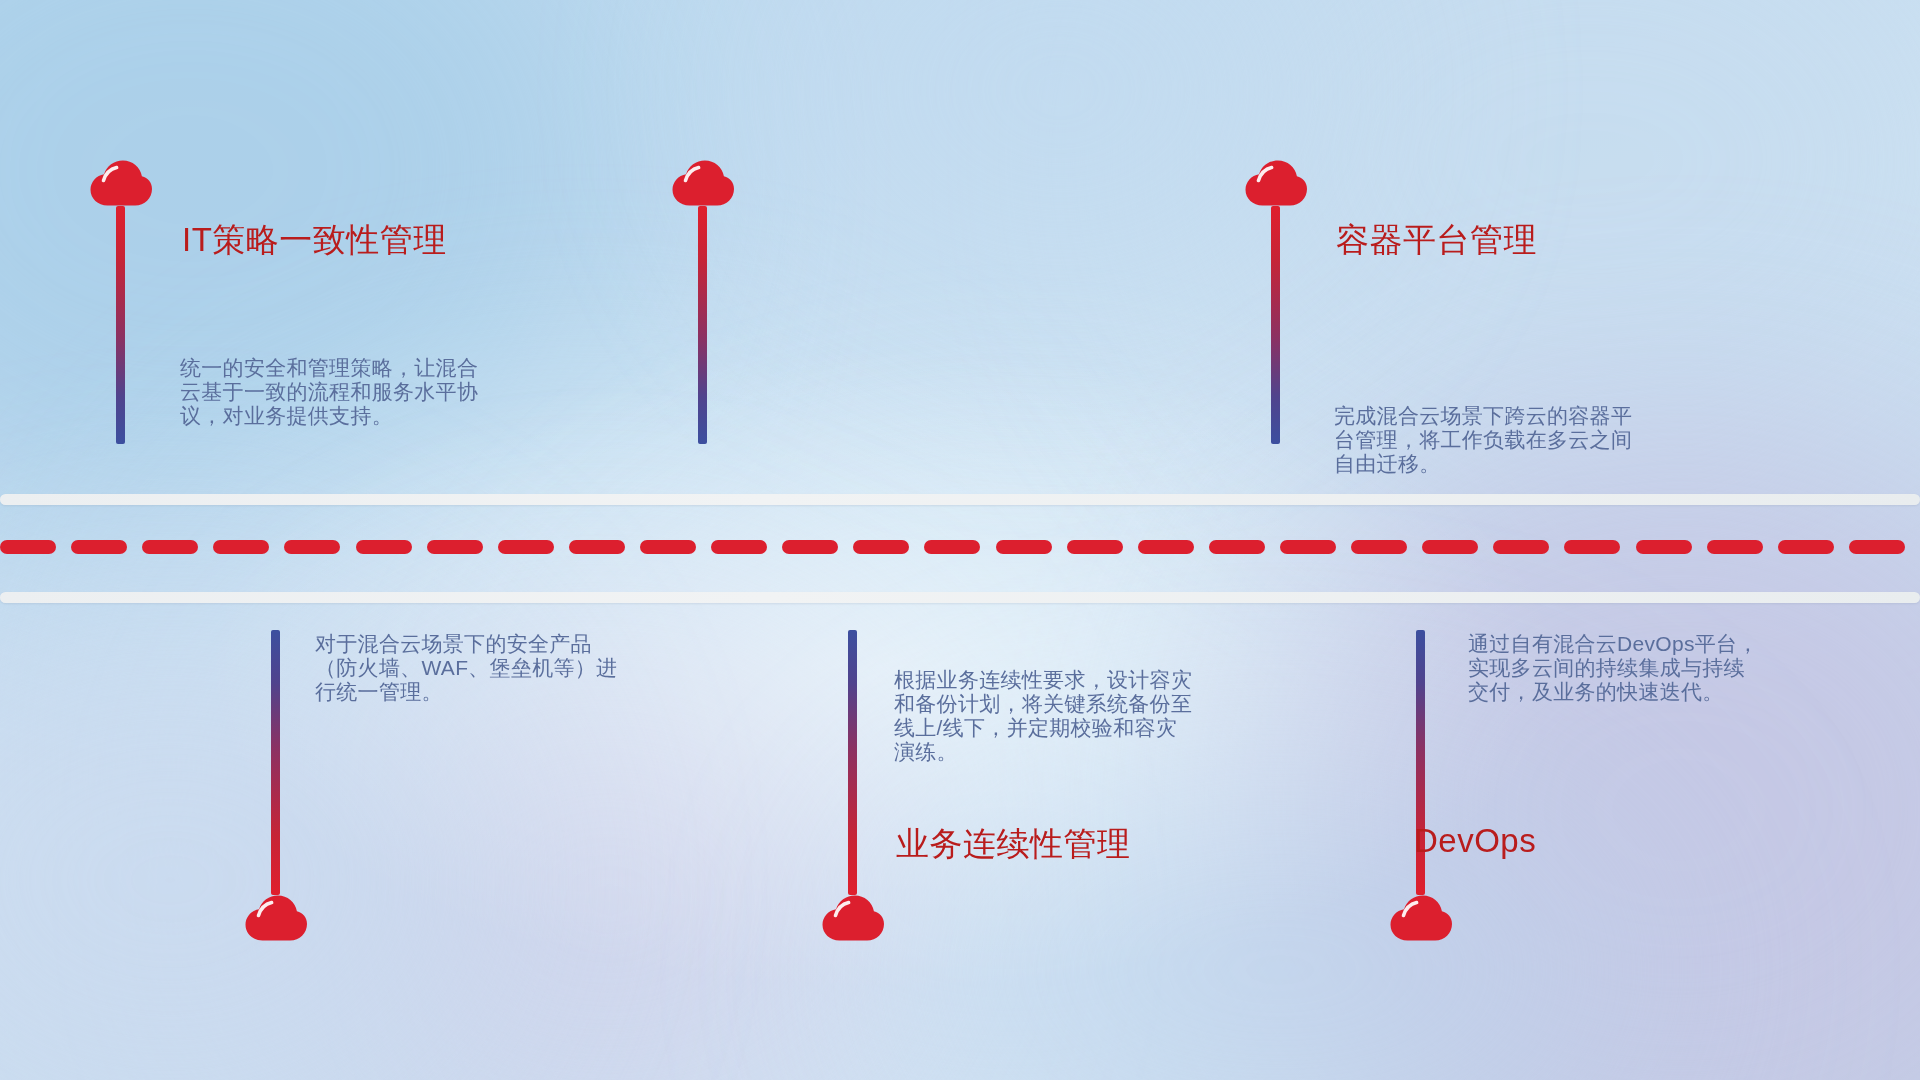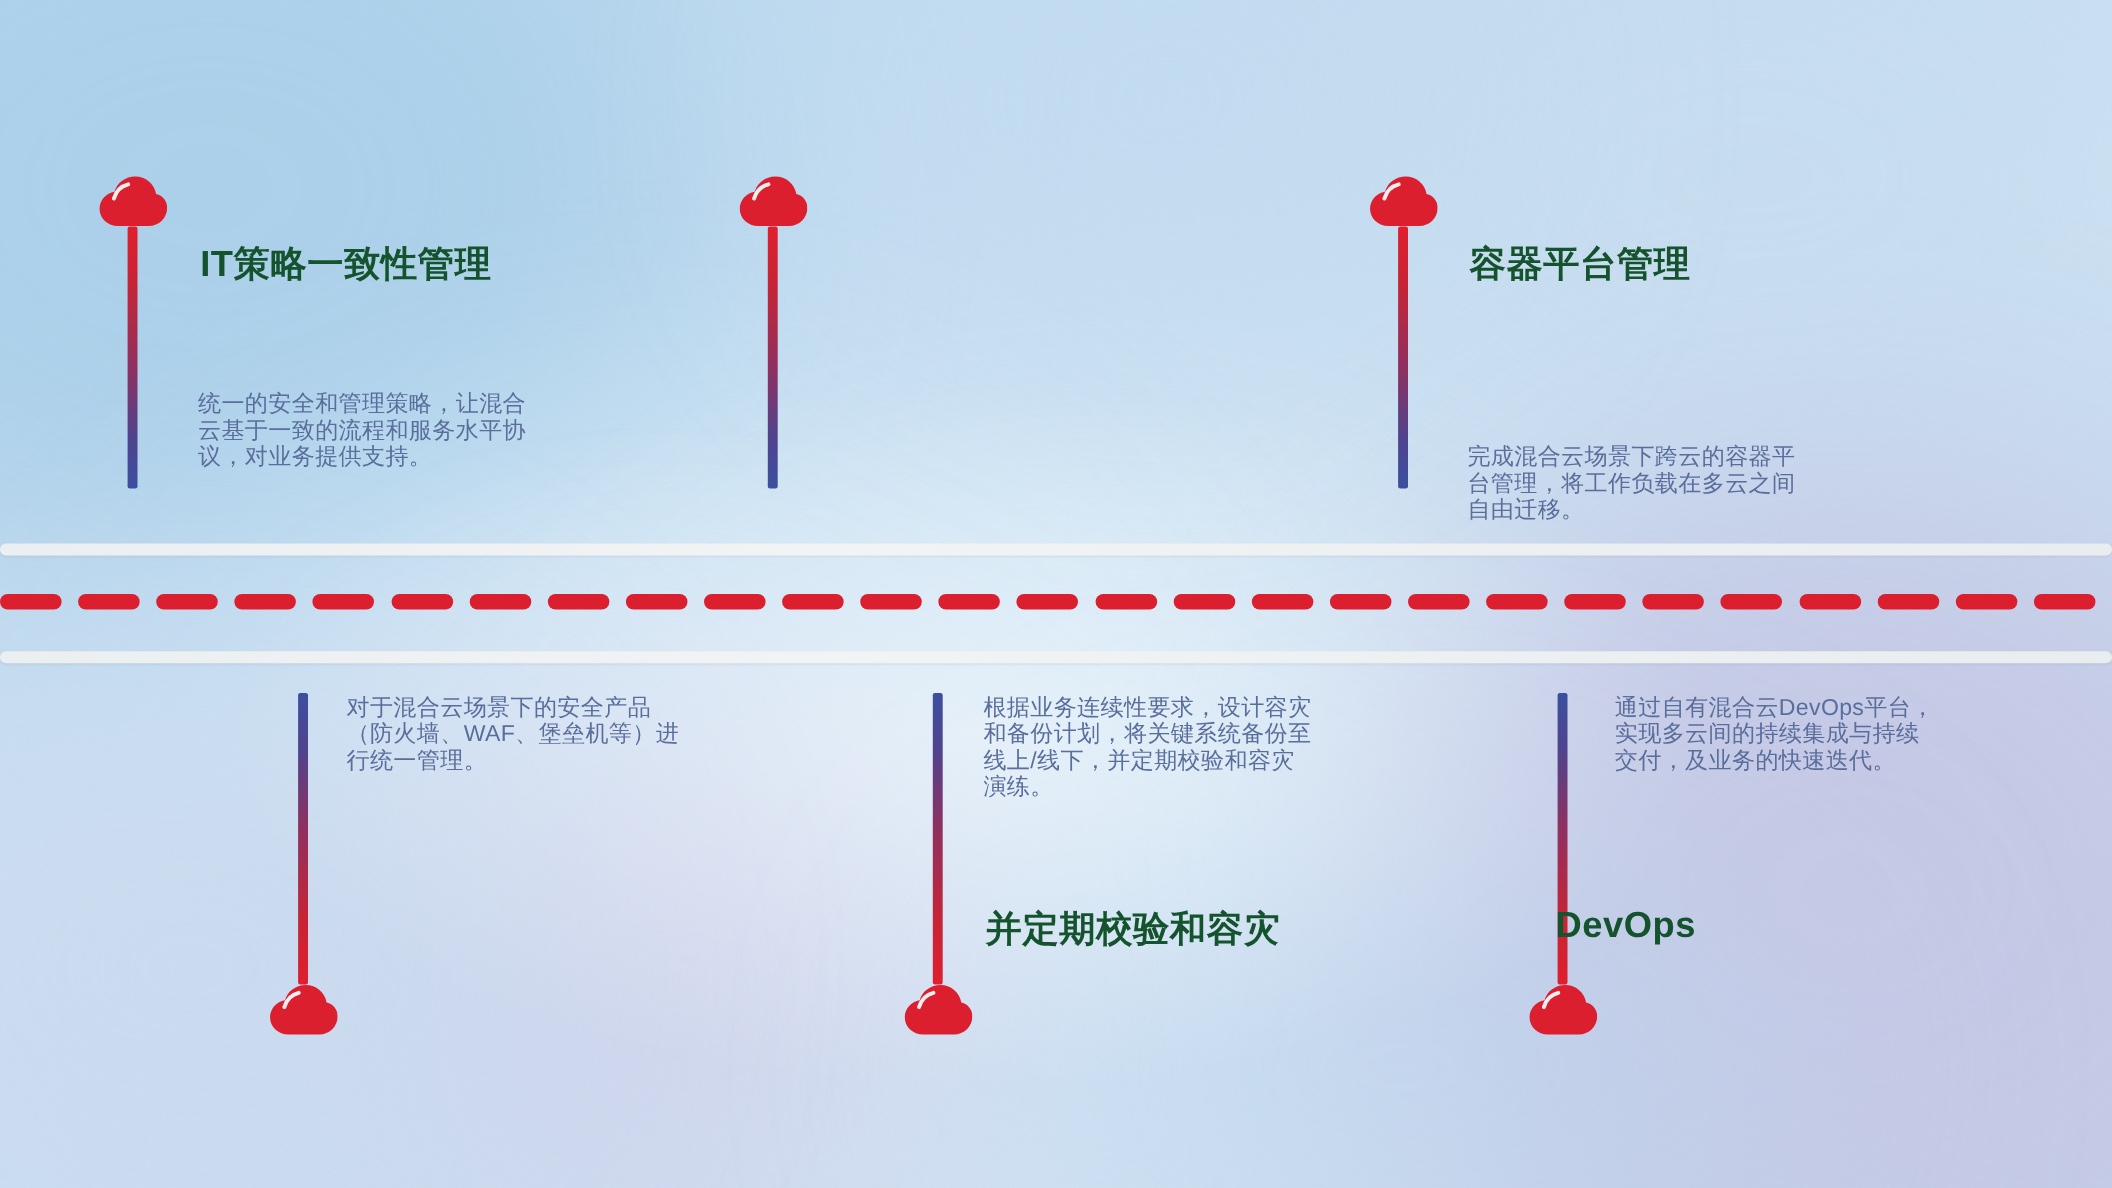--- a/index.html
+++ b/index.html
@@ -80,22 +80,22 @@
     background: linear-gradient(180deg, #e01f2d 0%, #c72436 22%, #8c3162 55%, #50438d 80%, #3c4f9f 100%);
   }
   .stem-up {
     background: linear-gradient(0deg, #e01f2d 0%, #c72436 22%, #8c3162 55%, #50438d 80%, #3c4f9f 100%);
   }
 
   
   .col-title {
     position: absolute;
     font-size: 33px;
-    font-weight: 700;
-    color: #14532d;
+    font-weight: 400;
+    color: #b91c1c;
     letter-spacing: .5px;
     white-space: nowrap;
   }
   .col-body {
     position: absolute;
     font-size: 21px;
     line-height: 24px;
     color: #5a6e9c;
     white-space: pre-line;
     letter-spacing: .3px;
@@ -203,25 +203,25 @@
 
   <div class="marker" style="left:822px; top:630px;">
     <div class="stem stem-up" style="width:9px; height:265px; margin-left:26px;"></div>
     <div class="cloud">
       <svg viewBox="0 0 62 46" xmlns="http://www.w3.org/2000/svg">
         <path d="M17.5 45.5 C7.8 45.5 0.5 38.6 0.5 29.8 C0.5 21.9 6.4 15.4 14.1 14.3 C16.4 6.0 24.2 0.5 32.9 0.5 C42.4 0.5 50.4 7.2 51.9 16.3 C58.0 17.7 62 22.7 62 28.9 C62 38.1 54.6 45.5 45.1 45.5 Z" fill="#dc1f2e"></path>
         <path d="M13.5 20.5 C15.6 13.8 20.6 9.0 26.6 7.6" stroke="#ffffff" stroke-width="3.6" stroke-linecap="round" fill="none" opacity="0.92"></path>
       </svg>
     </div>
   </div>
-  <div class="col-body" style="left:894px; top:632px; width:440px;">根据业务连续性要求，设计容灾
+  <div class="col-body" style="left:894px; top:668px; width:440px;">根据业务连续性要求，设计容灾
 和备份计划，将关键系统备份至
 线上/线下，并定期校验和容灾
 演练。</div>
-  <div class="col-title" style="left:896px; top:822px;">并定期校验和容灾</div>
+  <div class="col-title" style="left:896px; top:822px;">业务连续性管理</div>
 
   <div class="marker" style="left:1390px; top:630px;">
     <div class="stem stem-up" style="width:9px; height:265px; margin-left:26px;"></div>
     <div class="cloud">
       <svg viewBox="0 0 62 46" xmlns="http://www.w3.org/2000/svg">
         <path d="M17.5 45.5 C7.8 45.5 0.5 38.6 0.5 29.8 C0.5 21.9 6.4 15.4 14.1 14.3 C16.4 6.0 24.2 0.5 32.9 0.5 C42.4 0.5 50.4 7.2 51.9 16.3 C58.0 17.7 62 22.7 62 28.9 C62 38.1 54.6 45.5 45.1 45.5 Z" fill="#dc1f2e"></path>
         <path d="M13.5 20.5 C15.6 13.8 20.6 9.0 26.6 7.6" stroke="#ffffff" stroke-width="3.6" stroke-linecap="round" fill="none" opacity="0.92"></path>
       </svg>
     </div>
   </div>

